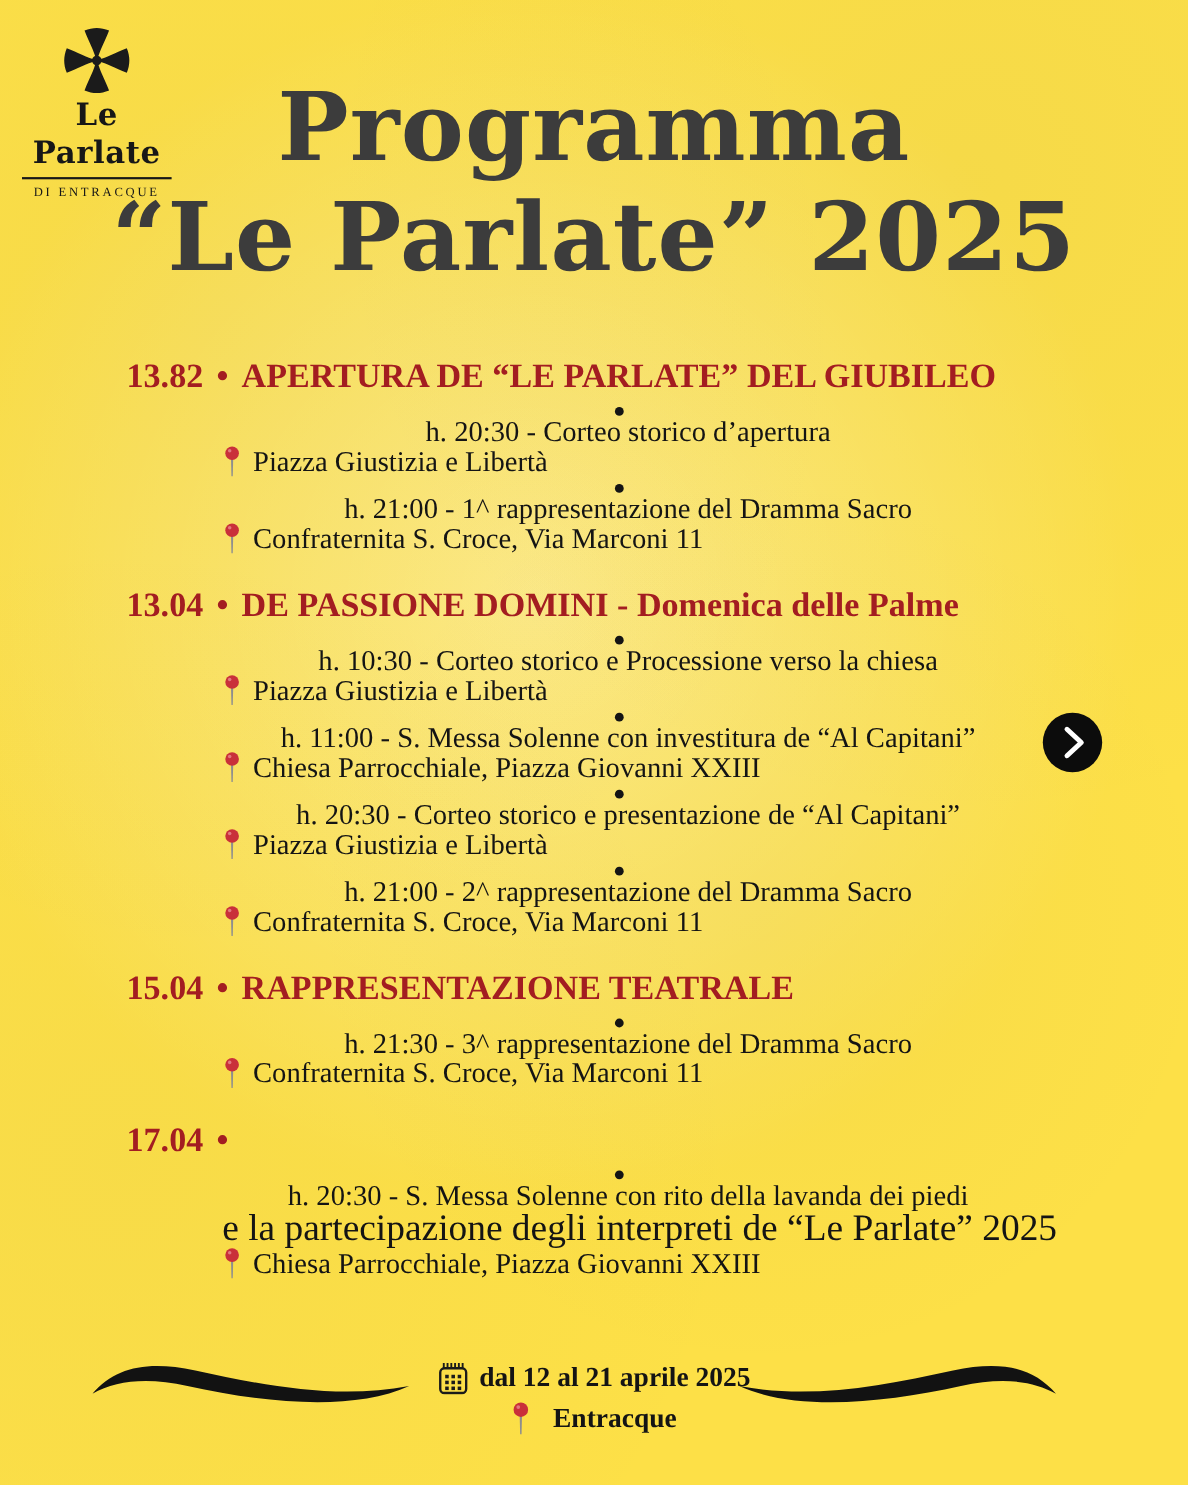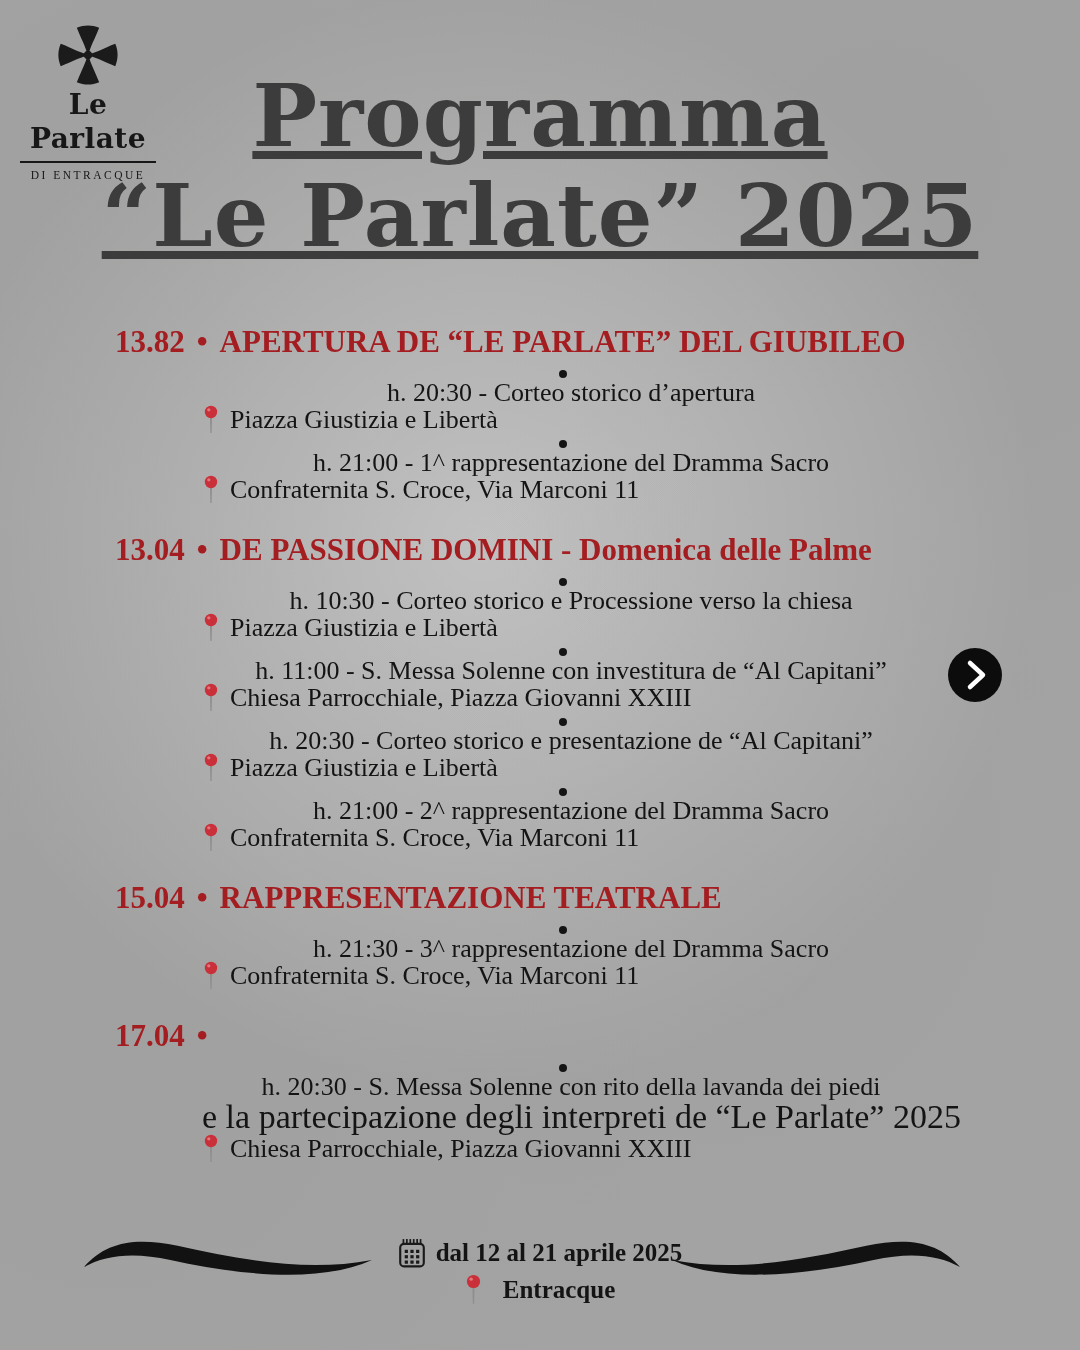--- a/index.html
+++ b/index.html
@@ -1,18 +1,18 @@
 <!DOCTYPE html>
 <html><head>
 <meta charset="utf-8">
 <style>
   html,body{margin:0;padding:0;background:#cfccc6;}
   .poster{
     position:relative;width:1080px;height:1350px;margin:0 auto;
-    background:#a3a3a3;overflow:hidden;
+    background:#fde047;overflow:hidden;
     font-family:"Liberation Serif",serif;color:#141414;
   }
   .poster::before{
     content:"";position:absolute;inset:0;pointer-events:none;
     background:
       radial-gradient(circle at 18% 22%, rgba(110,100,92,.05), transparent 42%),
       radial-gradient(circle at 82% 12%, rgba(110,100,92,.05), transparent 40%),
       radial-gradient(circle at 64% 62%, rgba(110,100,92,.045), transparent 38%),
       radial-gradient(circle at 10% 78%, rgba(110,100,92,.04), transparent 40%),
       radial-gradient(circle at 45% 40%, rgba(255,255,255,.35), transparent 55%);
@@ -20,21 +20,21 @@
   
   .logo{position:absolute;top:24px;left:16px;width:144px;text-align:center;z-index:2;}
   .logo-cross{display:block;margin:0 auto;}
   .logo-name{font-family:"DejaVu Serif",serif;font-weight:700;font-size:28px;
     line-height:34px;color:#171717;letter-spacing:.5px;margin-top:2px;}
   .logo-rule{height:2px;background:#171717;margin:5px 4px 6px;}
   .logo-sub{font-size:11.5px;letter-spacing:2.5px;color:#171717;}
   
   .title{position:absolute;top:66px;left:0;width:100%;text-align:center;z-index:1;
     font-family:"DejaVu Serif",serif;font-weight:700;color:#3c3c3c;
-    font-size:86px;line-height:100px;letter-spacing:1px;text-decoration:underline;}
+    font-size:86px;line-height:100px;letter-spacing:1px;}
   
   .content{position:absolute;top:322px;left:115px;width:850px;z-index:2;}
   .section{margin-bottom:20px;}
   .sec-head{display:flex;gap:12px;align-items:baseline;margin:0 0 8px;
     font-size:31px;line-height:40px;font-weight:700;color:#a31d21;white-space:nowrap;}
   .evt-line{display:flex;align-items:center;height:35px;padding-left:62px;
     font-size:26px;white-space:nowrap;flex-direction:column;}
   .dot{width:8px;height:8px;border-radius:50%;background:#141414;margin-right:17px;flex:none;}
   .evt-cont{display:flex;align-items:center;height:35px;padding-left:87px;
     font-size:34px;white-space:nowrap;}

